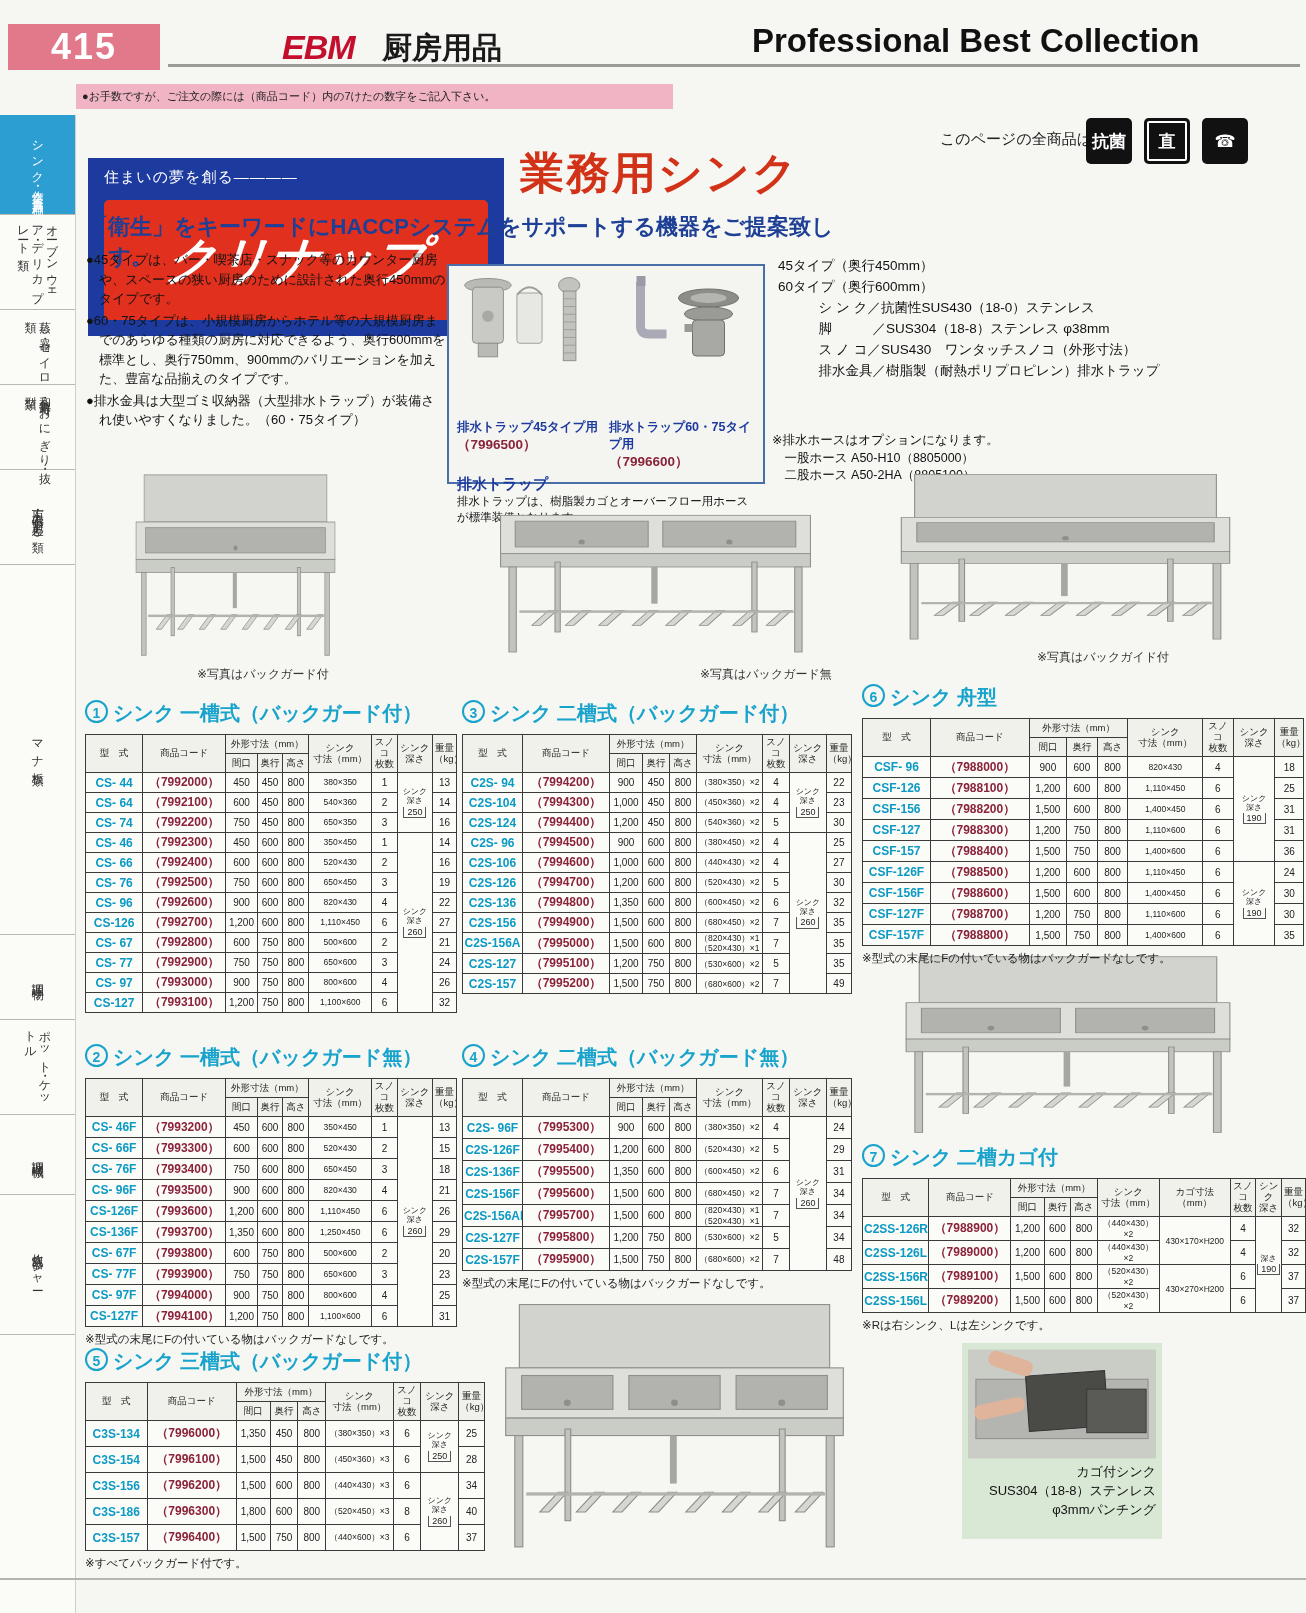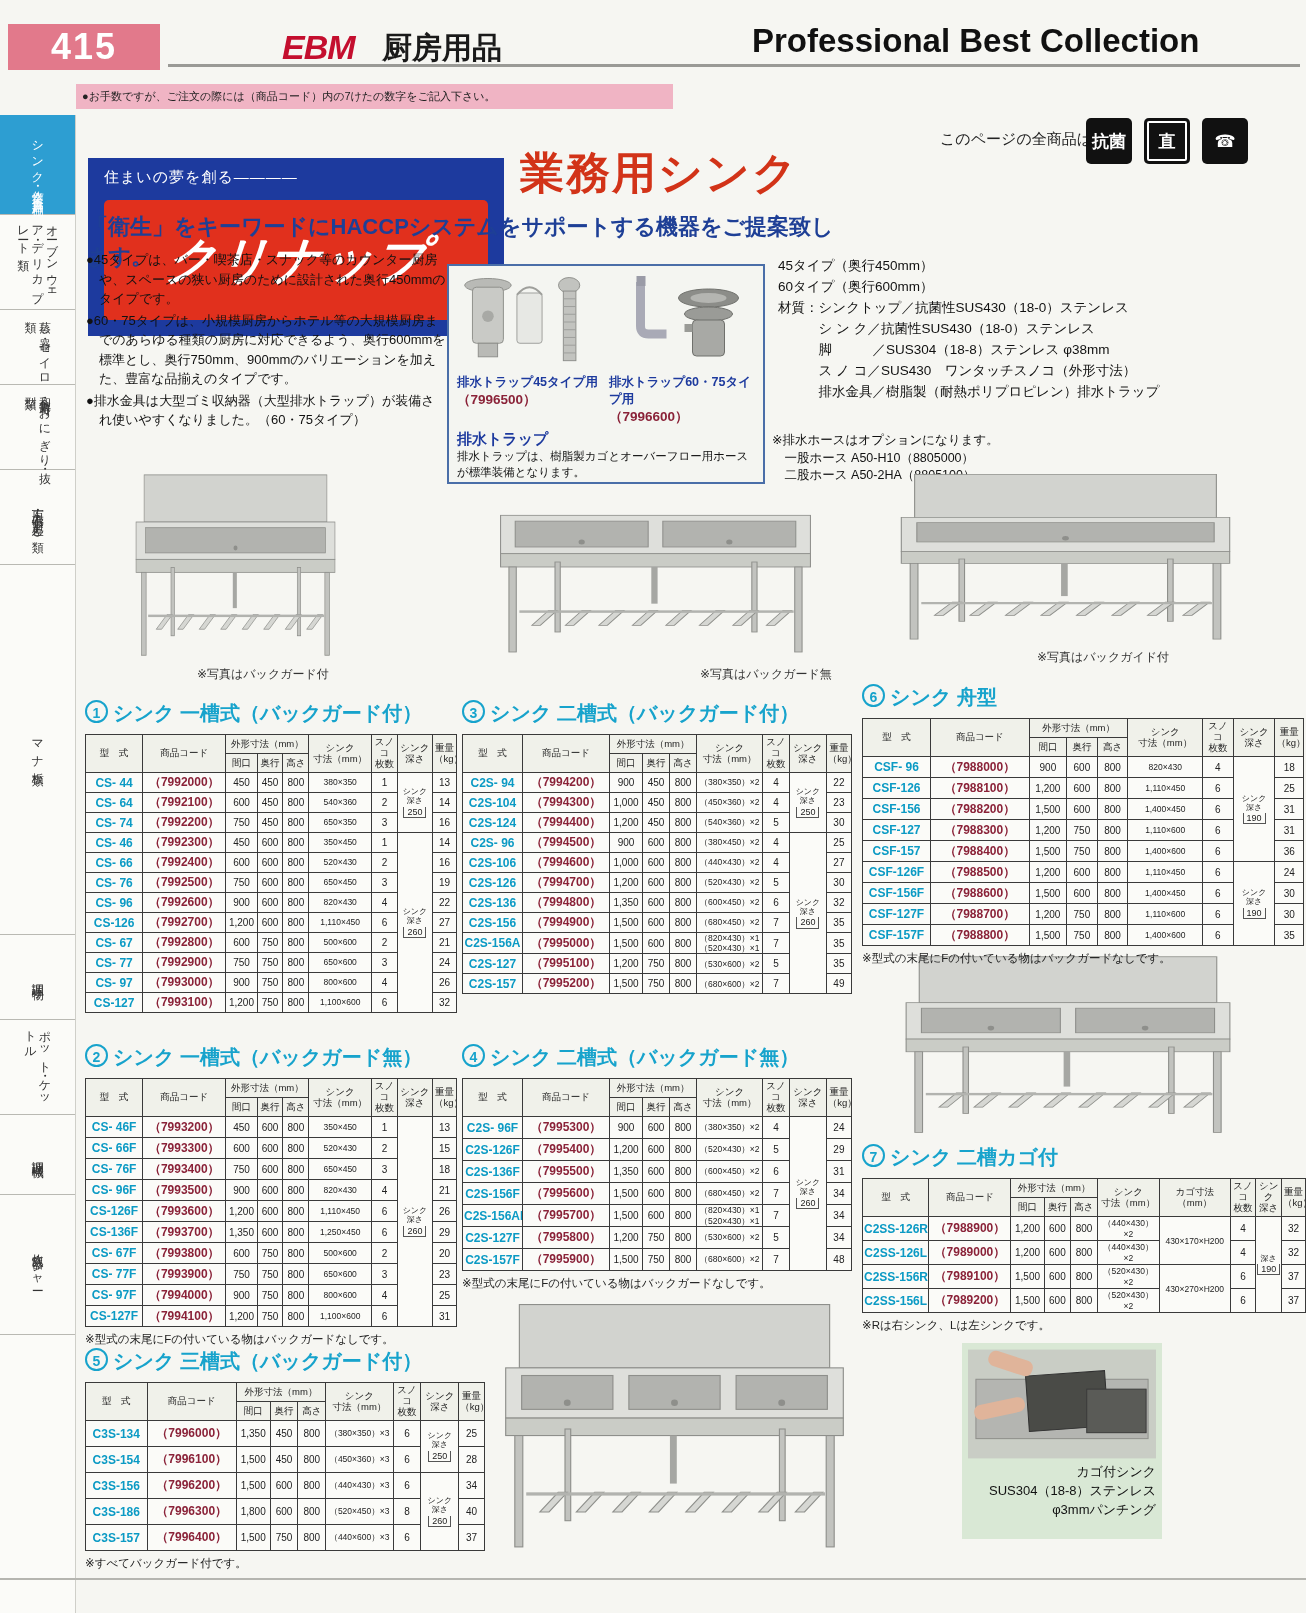--- a/index.html
+++ b/index.html
@@ -42,21 +42,21 @@
 
   
   .intro { position:absolute; left:86px; top:250px; width:360px; font-size:13px; color:#111; line-height:1.5; }
   .intro div { text-indent:-13px; padding-left:13px; margin-bottom:2px; }
   .trapbox { position:absolute; left:447px; top:264px; width:318px; height:220px; border:2px solid #4a6ea8;
     background:#f4f5f1; padding:6px 8px; }
   .trap-imgs { display:flex; gap:8px; height:100px; }
   .trap-imgs svg { flex:1; height:100%; }
   .trap-labels { display:flex; gap:6px; margin-top:2px; }
   .trap-col { flex:1; }
-  .trap-col .tl { font-size:12.5px; font-weight:bold; color:#1d3a9e; }
+  .trap-col .tl { font-size:12.5px; font-weight:bold; color:#1d3a9e;margin-top:45px; }
   .trap-col .tc { font-size:13.5px; font-weight:bold; color:#8a2238; }
   .trap-title { font-size:15px; font-weight:bold; color:#1d3a9e; margin-top:4px; }
   .trap-desc { font-size:11.5px; color:#111; line-height:1.35; }
   .specs { position:absolute; left:778px; top:256px; width:430px; font-size:13.5px; color:#111; }
   .specs div { line-height:1.55; white-space:pre; }
   .hose { position:absolute; left:772px; top:432px; width:300px; font-size:12.5px; color:#111; }
   .hose div { line-height:1.4; white-space:pre; }
 
   
   .photo { position:absolute; }
@@ -198,21 +198,20 @@
         <div class="tc">（7996600）</div>
       </div>
     </div>
     <div class="trap-title">排水トラップ</div>
     <div class="trap-desc">排水トラップは、樹脂製カゴとオーバーフロー用ホースが標準装備となります。</div>
   </div>
 
   <div class="specs">
       <div>45タイプ（奥行450mm）</div>
       <div>60タイプ（奥行600mm）</div>
-      <div>材質：シンクトップ／抗菌性SUS430（18-0）ステンレス</div>
       <div>　　　シ ン ク／抗菌性SUS430（18-0）ステンレス</div>
       <div>　　　脚　　　／SUS304（18-8）ステンレス φ38mm</div>
       <div>　　　ス ノ コ／SUS430　ワンタッチスノコ（外形寸法）</div>
       <div>　　　排水金具／樹脂製（耐熱ポリプロピレン）排水トラップ</div>
     </div>
   <div class="hose">
       <div>※排水ホースはオプションになります。</div>
       <div>　一股ホース A50-H10（8805000）</div>
       <div>　二股ホース A50-2HA（8805100）</div>
     </div>

